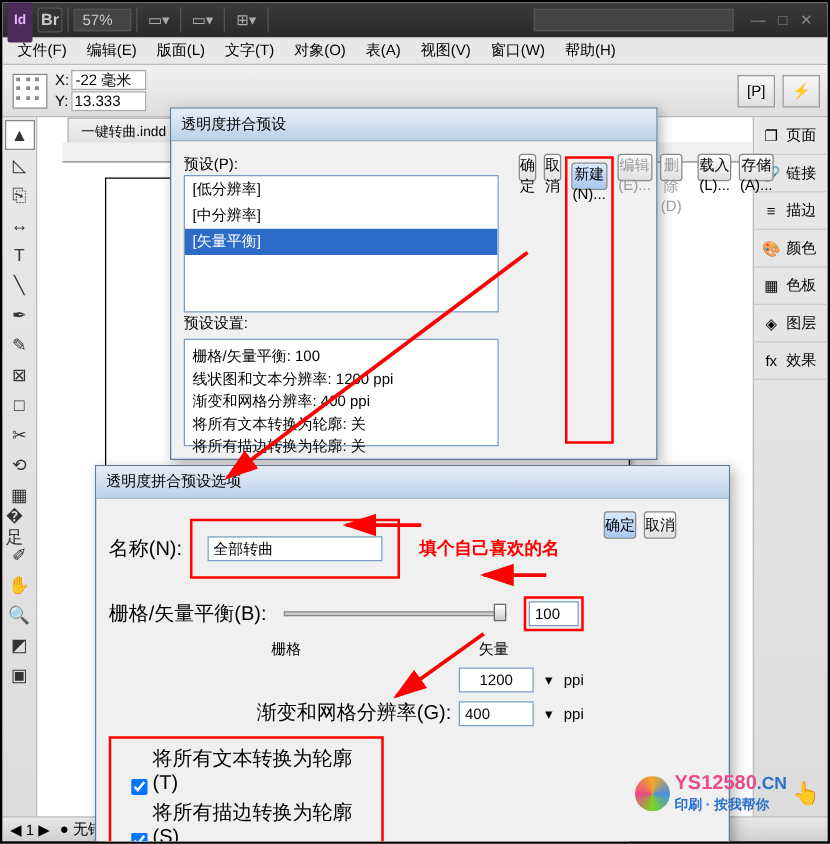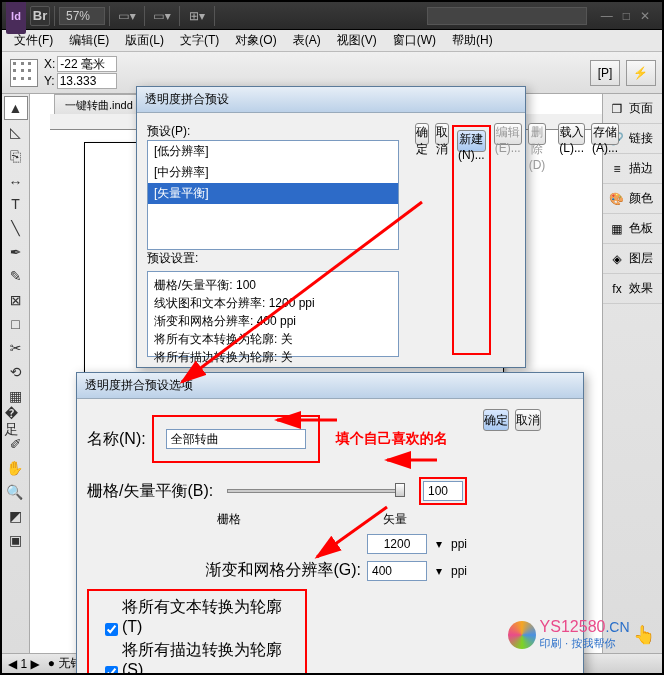--- a/index.html
+++ b/index.html
@@ -45,21 +45,21 @@
 .listbox .li.sel{background:#2d6bc8;color:#fff}
 .settings-box{border:1px solid #7a9ac0;background:#fff;height:86px;padding:4px 6px;margin-top:4px;font-size:11px;line-height:1.5}
 .red-box{border:2px solid red}
 .dlg2{top:370px;left:74px;width:508px}
 .dlg2 .row{display:flex;align-items:center;margin:6px 0;gap:6px}
 .dlg2 label{font-size:16px}
 .dlg2 input[type=text]{border:1px solid #7a9ac0;height:20px;padding:0 4px}
 .chk-grp{border:2px solid red;padding:4px;margin-top:8px;width:220px}
 .chk-grp .crow{display:flex;align-items:flex-end;gap:4px;padding:2px 12px}
 .annot{position:absolute;color:red;font-size:14px;font-weight:bold}
-.watermark{position:absolute;bottom:22px;right:6px;display:flex;align-items:center;gap:4px;font-weight:normal}
+.watermark{position:absolute;bottom:22px;right:6px;display:flex;align-items:center;gap:4px;font-weight:bold}
 .wm-logo{width:28px;height:28px;border-radius:50%;background:conic-gradient(#f5a623,#4a90e2,#7ed321,#e94b8a,#f5a623)}
 svg.arrow{position:absolute;pointer-events:none}
 </style>
 </head>
 <body>
 
 <div class="topbar">
   <div class="id-logo">Id</div>
   <div class="br-logo">Br</div>
   <div class="tb-sep"></div>

